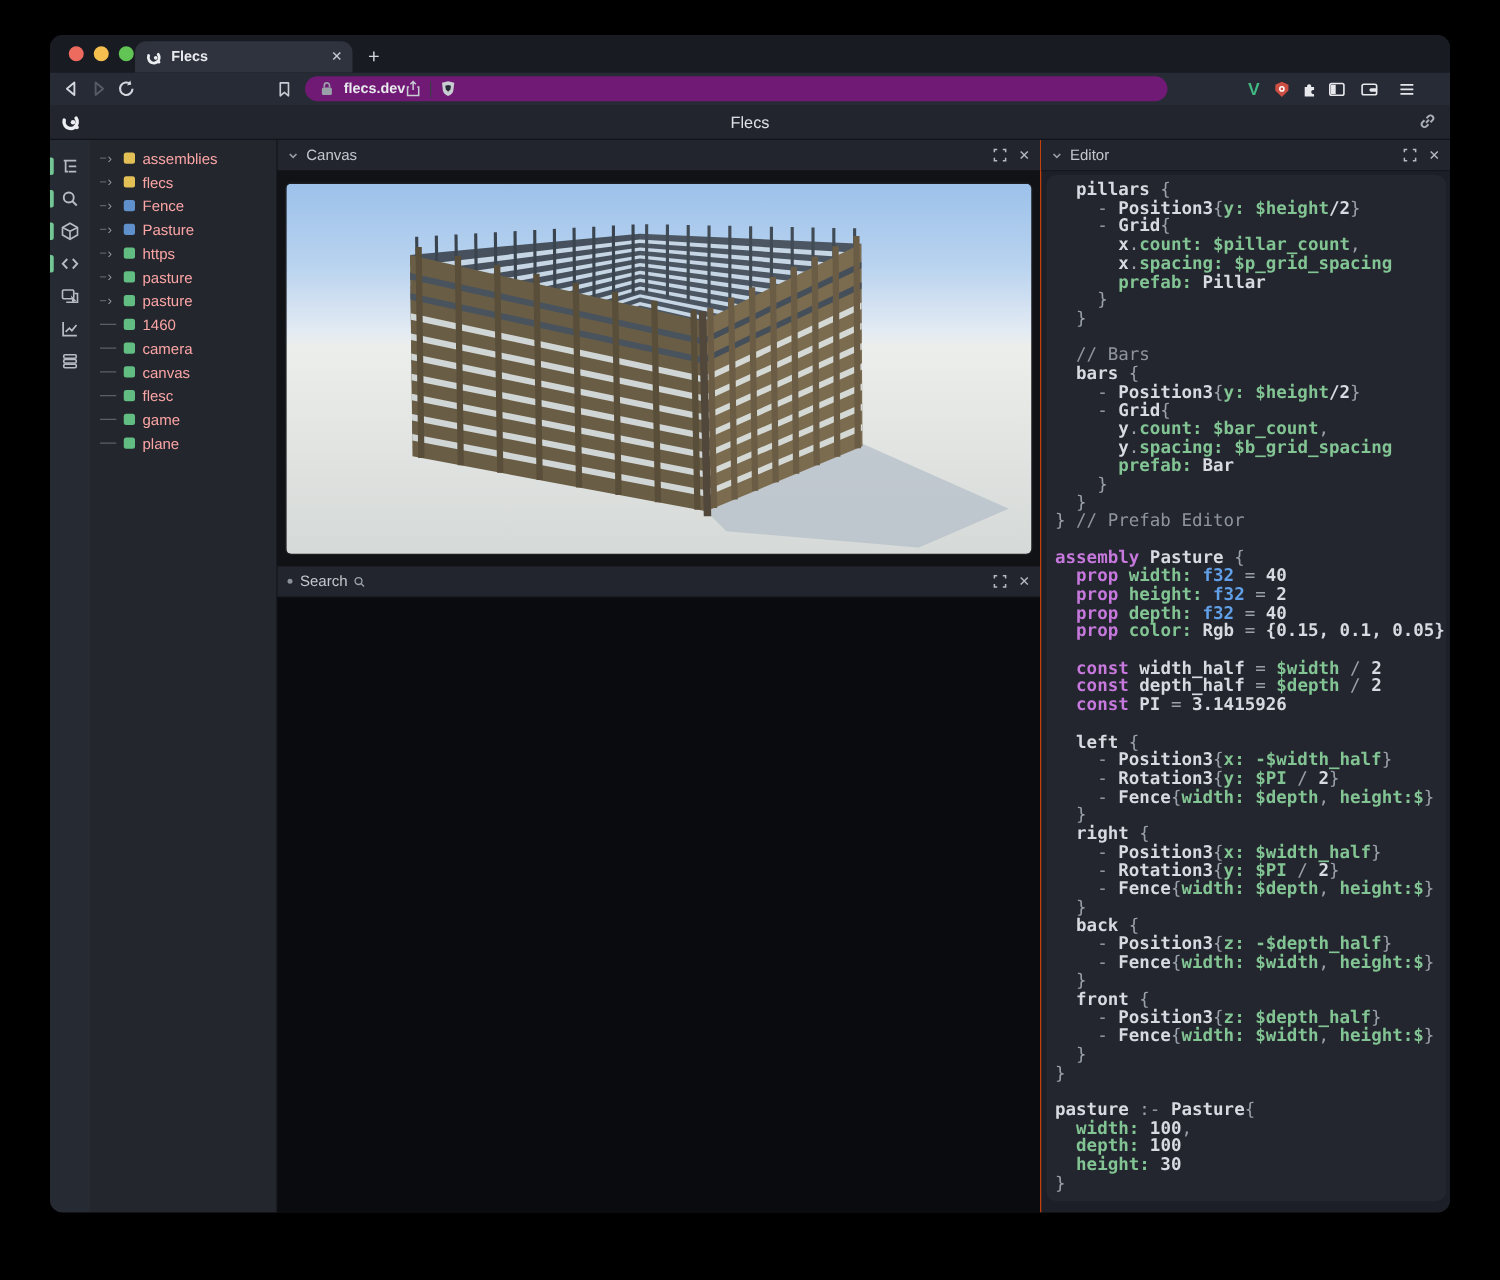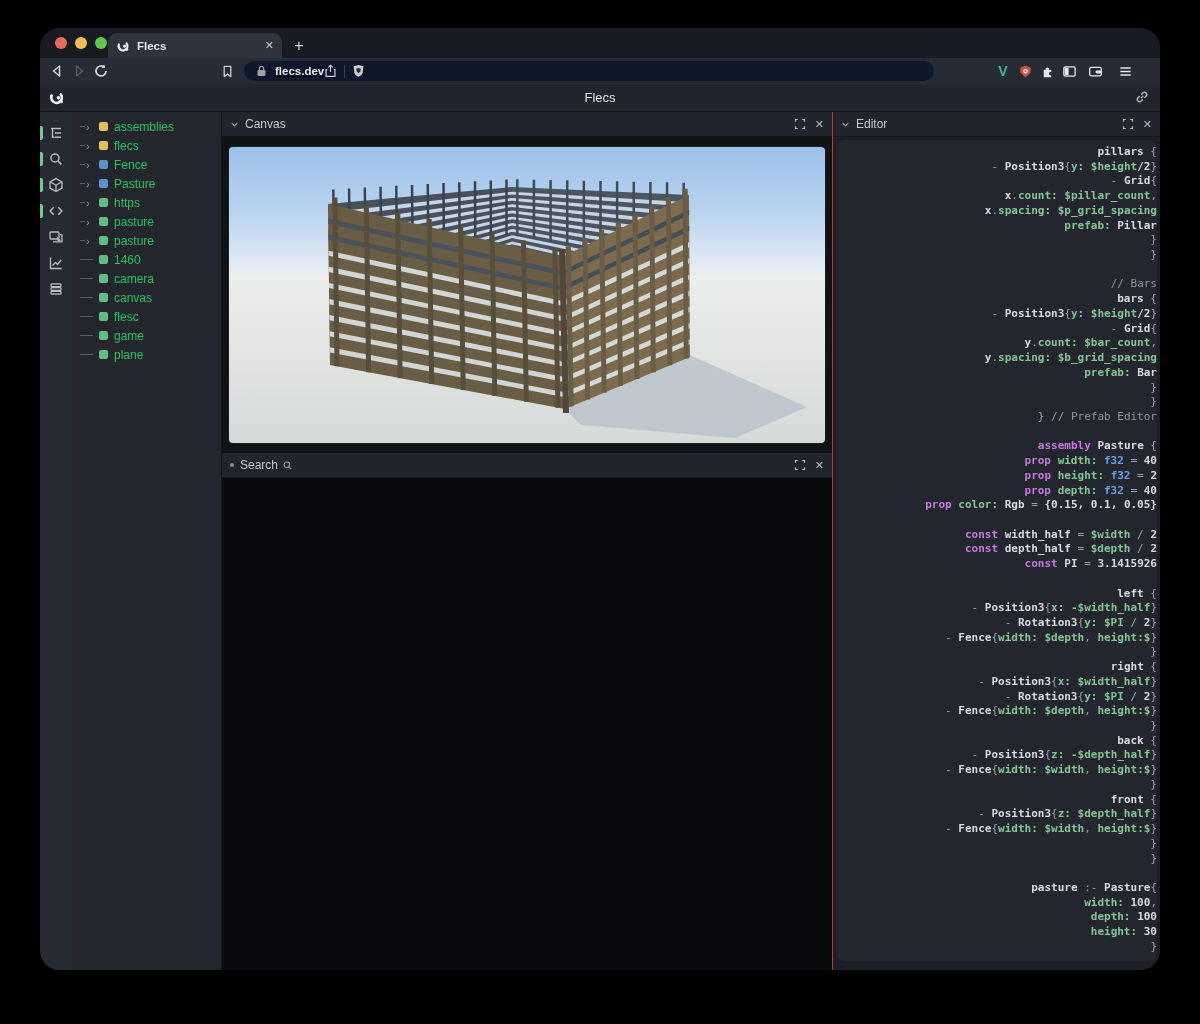--- a/index.html
+++ b/index.html
@@ -1,34 +1,34 @@
 <!DOCTYPE html>
 <html><head>
 <meta charset="utf-8">
 <style>
   html,body{margin:0;padding:0;background:#000;width:1200px;height:1024px;overflow:hidden;
     font-family:"Liberation Sans",sans-serif;-webkit-font-smoothing:antialiased;}
-  .window{position:absolute;left:40px;top:28px;width:1120px;height:942px;border-radius:20px;
+  .window{position:absolute;left:40px;top:28px;width:1120px;height:942px;border-radius:10px;
     overflow:hidden;background:#181b21;box-shadow:0 10px 40px rgba(0,0,0,.8);}
   
   .tabstrip{height:30px;background:#181b21;display:flex;align-items:flex-end;position:relative;}
   .traffic{position:absolute;left:15px;top:9px;display:flex;gap:8px;}
   .tl{width:12px;height:12px;border-radius:50%;}
   .tl.r{background:#ec6a5e}.tl.y{background:#f5bf4f}.tl.g{background:#61c454}
   .tab{position:absolute;left:68px;top:5px;width:174px;height:25px;background:#2e333e;
     border-radius:9px 9px 0 0;display:flex;align-items:center;padding:0 8px;box-sizing:border-box;}
   .tab-title{color:#e9ebee;font-size:11.5px;font-weight:700;margin-left:7px;flex:1;}
   .tab-close{color:#c6cad1;font-size:11px;cursor:default;}
   .newtab{position:absolute;left:248px;top:7px;width:22px;height:22px;color:#d2d5da;font-size:16px;
     display:flex;align-items:center;justify-content:center;}
   
   .toolbar{height:26px;background:#272b35;display:flex;align-items:center;padding:0 0 0 6px;}
   .tbtn{width:22px;height:22px;display:flex;align-items:center;justify-content:center;flex:none;}
-  .urlbar{margin-left:6px;width:690px;height:20px;background:#0f172a;border-radius:10px;
-    display:flex;align-items:center;padding:0 10px 0 12px;box-sizing:border-box;flex:none;text-decoration:underline;}
+  .urlbar{margin-left:6px;width:690px;height:20px;background:#701a75;border-radius:10px;
+    display:flex;align-items:center;padding:0 10px 0 12px;box-sizing:border-box;flex:none;}
   .url-domain{color:#e8eaee;font-size:11.5px;font-weight:700;margin-left:8px;white-space:nowrap;}
   .url-path{color:#8b919c;font-size:11.5px;white-space:nowrap;overflow:hidden;flex:1;}
   .url-sep{width:1px;height:13px;background:#3a3f49;margin:0 7px;}
   .vue-v{color:#42b883;font-weight:700;font-size:14px;}
   
   .app-header{height:27px;background:#22252e;border-bottom:1px solid #121419;display:flex;
     align-items:center;position:relative;}
   .app-title{position:absolute;left:0;right:0;text-align:center;color:#dde0e5;font-size:13px;}
   .app-logo{margin-left:8px;}
   .hdr-link{position:absolute;right:10px;top:5px;}
@@ -41,39 +41,39 @@
   .side-item.active .pill{display:block;}
   
   .treepanel{width:150px;background:#23262d;border-right:1px solid #15171c;padding-top:5px;
     box-sizing:border-box;flex:none;}
   .trow{height:19px;display:flex;align-items:center;padding-left:8px;}
   .tg{width:17px;display:flex;align-items:center;flex:none;}
   .conn{height:1px;background:#5a6069;}
   .conn.short{width:5px;} .conn.long{width:13px;}
   .chev{color:#9297a0;font-size:11px;margin-left:1px;line-height:10px;}
   .tsq{width:9px;height:9px;border-radius:2px;margin:0 6px 0 2px;flex:none;}
-  .tlabel{color:#22c55e;font-size:12px;font-weight:500;}
+  .tlabel{color:#fca5a5;font-size:12px;font-weight:500;}
   
   .midcol{width:610px;display:flex;flex-direction:column;flex:none;background:#0f1115;}
   .editorcol{width:327px;flex:none;display:flex;flex-direction:column;border-left:1px solid #c2410c;background:#1c1f27;}
   .phead{height:24px;background:#22252d;border-bottom:1px solid #15171c;display:flex;
     align-items:center;padding:0 8px;flex:none;}
   .ptitle{color:#c3c8cf;font-size:12px;margin-left:6px;}
   .pgrow{flex:1;}
   .pbtn{display:flex;align-items:center;margin-left:9px;}
   .pclose{color:#b4bac2;font-size:11px;margin-left:9px;}
   .canvas-body{height:316px;background:#101216;flex:none;}
   .viewport{margin:9px 6px;width:598px;height:298px;border-radius:5px;overflow:hidden;
     border:1px solid rgba(255,255,255,.06);box-sizing:border-box;}
   .search-body{flex:1;background:#0a0b0e;}
   
   .editor-body{flex:1;overflow:hidden;}
   .codeblock{margin:3px 3px 12px 4px;background:#23262e;border-radius:8px;padding:5px 0 6px 7px;
     font-family:"DejaVu Sans Mono",monospace;}
-  .cl{height:14.72px;line-height:14.72px;font-size:11px;white-space:pre;text-align:right;}
+  .cl{height:14.72px;line-height:14.72px;font-size:14px;white-space:pre;}
   .tk-w{color:#d7dae0;font-weight:700;}
   .tk-p{color:#c678dd;font-weight:700;}
   .tk-g{color:#82c493;font-weight:700;}
   .tk-b{color:#61a0e8;font-weight:700;}
   .tk-d{color:#9aa0a9;}
   .tk-c{color:#8f959e;}
   svg{display:block;}
 </style>
 </head>
 <body>

